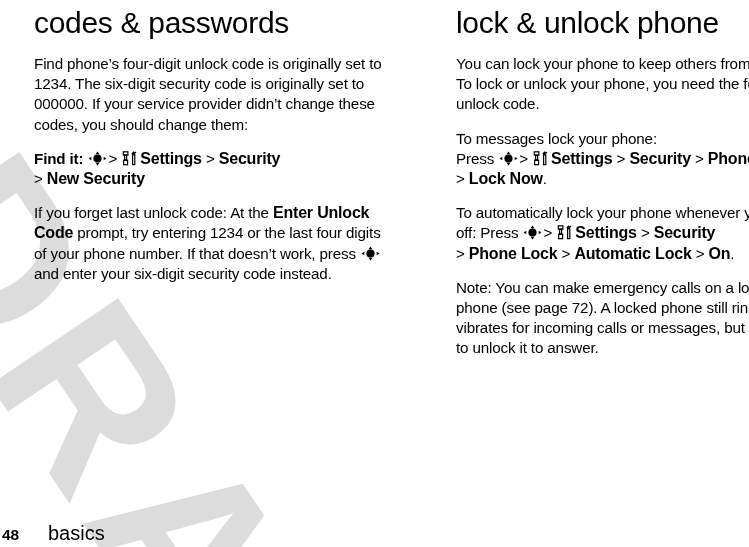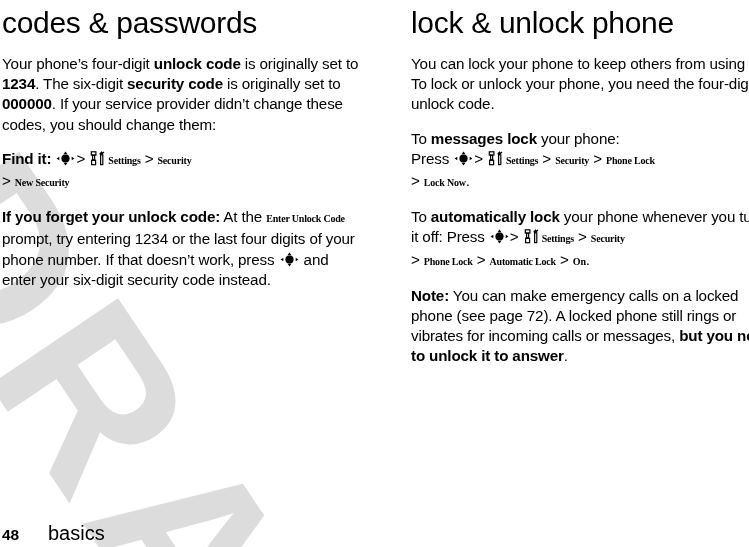--- a/index.html
+++ b/index.html
@@ -40,22 +40,23 @@
     white-space: nowrap;
     line-height: 1;
     user-select: none;
   }
 
   
   #columns {
     position: relative;
     z-index: 1;
     display: flex;
-    gap: 26px;
+    gap: 39px;
     padding: 0;
+    margin-left: 32px;
   }
   .col {
     width: 362px;
     flex: 0 0 362px;
   }
   .col.left  { margin-left: 2px; }
   .col.right { margin-left: 21px; }
 
   h1.sec-title {
     font-family: "Liberation Sans Narrow", "Liberation Sans", sans-serif;
@@ -68,27 +69,27 @@
   }
 
   p.body {
     font-family: "Liberation Sans", sans-serif;
     font-size: 15.2px;
     line-height: 20.2px;
     margin: 0 0 14px 0;
     letter-spacing: -0.15px;
   }
 
-  b, strong { font-weight: bold; }
+  b, strong { font-weight: normal; }
 
   
   .menu {
-    font-family: Liberation Serif, serif;
-    font-weight: bold;
-    font-size: 10px;
+    font-family: Liberation Sans, sans-serif;
+    font-weight: bold;
+    font-size: 16px;
     letter-spacing: -0.2px;
   }
   .lead {
     font-weight: bold;
     text-align: center;
   }
   .sep { font-weight: normal; }
 
   
   .icon {
@@ -128,39 +129,39 @@
   <div id="watermark">
     <div class="wm-text">DRAFT</div>
   </div>
 
   <div id="columns">
 
     <div class="col left">
 
       <h1 class="sec-title">codes &amp; passwords</h1>
 
-      <p class="body"><span>Your phone’s four-digit </span><b>unlock code</b><span> is originally set to </span><b>1234</b><span>. The six-digit </span><b>security code</b><span> is originally set to </span><b>000000</b><span>. If your service provider didn’t change these codes, you should change them:</span></p>
+      <p class="body"><span>Find phone’s four-digit </span><b>unlock code</b><span> is originally set to </span><b>1234</b><span>. The six-digit </span><b>security code</b><span> is originally set to </span><b>000000</b><span>. If your service provider didn’t change these codes, you should change them:</span></p>
 
       <p class="body"><span class="lead">Find it:</span><span class="sep">&nbsp;</span><span class="icon navkey"><svg width="19" height="15" viewBox="0 0 19 15">
               <circle cx="9.5" cy="7.5" r="4.1" fill="#000"></circle>
               <path d="M9.5 0.4 L11.5 3.2 L7.5 3.2 Z" fill="#000"></path>
               <path d="M9.5 14.6 L7.5 11.8 L11.5 11.8 Z" fill="#000"></path>
               <path d="M0.6 7.5 L3.3 5.7 L3.3 9.3 Z" fill="#000"></path>
               <path d="M18.4 7.5 L15.7 9.3 L15.7 5.7 Z" fill="#000"></path>
             </svg></span><span class="sep">&gt;</span><span class="sep">&nbsp;</span><span class="icon gear"><svg width="16" height="15" viewBox="0 0 16 15">
               <rect x="1.3" y="0.8" width="4.6" height="3.3" fill="none" stroke="#000" stroke-width="1.2"></rect>
               <rect x="2.6" y="4.1" width="2" height="5.1" fill="none" stroke="#000" stroke-width="1.2"></rect>
               <rect x="1.6" y="9.2" width="4" height="4.5" fill="none" stroke="#000" stroke-width="1.2"></rect>
               <path d="M11.6 1.0 L10.0 2.7 L10.8 3.6 L12.4 2.0 Z" fill="none" stroke="#000" stroke-width="1.1"></path>
               <path d="M13.9 1.0 L12.3 2.7 L11.5 3.6 L13.1 2.0 Z" fill="none" stroke="#000" stroke-width="1.1"></path>
               <rect x="10.6" y="3.8" width="2.2" height="9.8" fill="none" stroke="#000" stroke-width="1.2"></rect>
             </svg></span><span class="menu">Settings</span><span class="sep">&nbsp;</span><span class="sep">&gt;</span><span class="sep">&nbsp;</span><span class="menu">Security</span><br><span class="sep">&gt;</span><span class="sep">&nbsp;</span><span class="menu">New Security</span></p>
 
 
-      <p class="body"><b>If you forget your unlock code:</b><span> At the </span><span class="menu">Enter Unlock Code</span><span> prompt, try entering 1234 or the last four digits of your phone number. If that doesn’t work, press </span><span class="icon navkey"><svg width="19" height="15" viewBox="0 0 19 15">
+      <p class="body"><b>If you forget last unlock code:</b><span> At the </span><span class="menu">Enter Unlock Code</span><span> prompt, try entering 1234 or the last four digits of your phone number. If that doesn’t work, press </span><span class="icon navkey"><svg width="19" height="15" viewBox="0 0 19 15">
               <circle cx="9.5" cy="7.5" r="4.1" fill="#000"></circle>
               <path d="M9.5 0.4 L11.5 3.2 L7.5 3.2 Z" fill="#000"></path>
               <path d="M9.5 14.6 L7.5 11.8 L11.5 11.8 Z" fill="#000"></path>
               <path d="M0.6 7.5 L3.3 5.7 L3.3 9.3 Z" fill="#000"></path>
               <path d="M18.4 7.5 L15.7 9.3 L15.7 5.7 Z" fill="#000"></path>
             </svg></span><span> and enter your six-digit security code instead.</span></p>
 
 
     </div>
 

